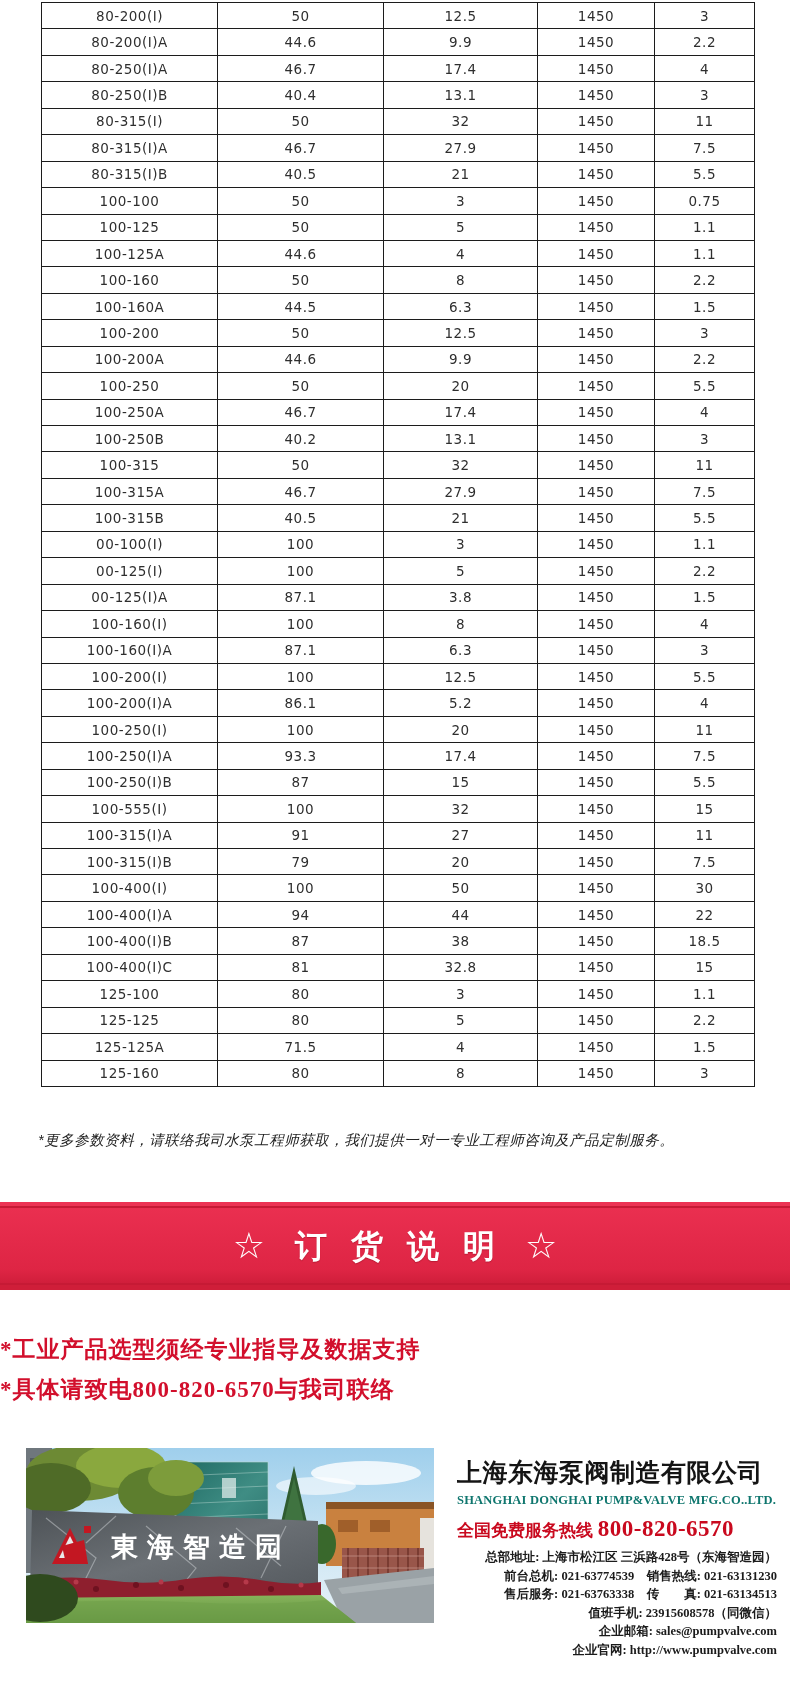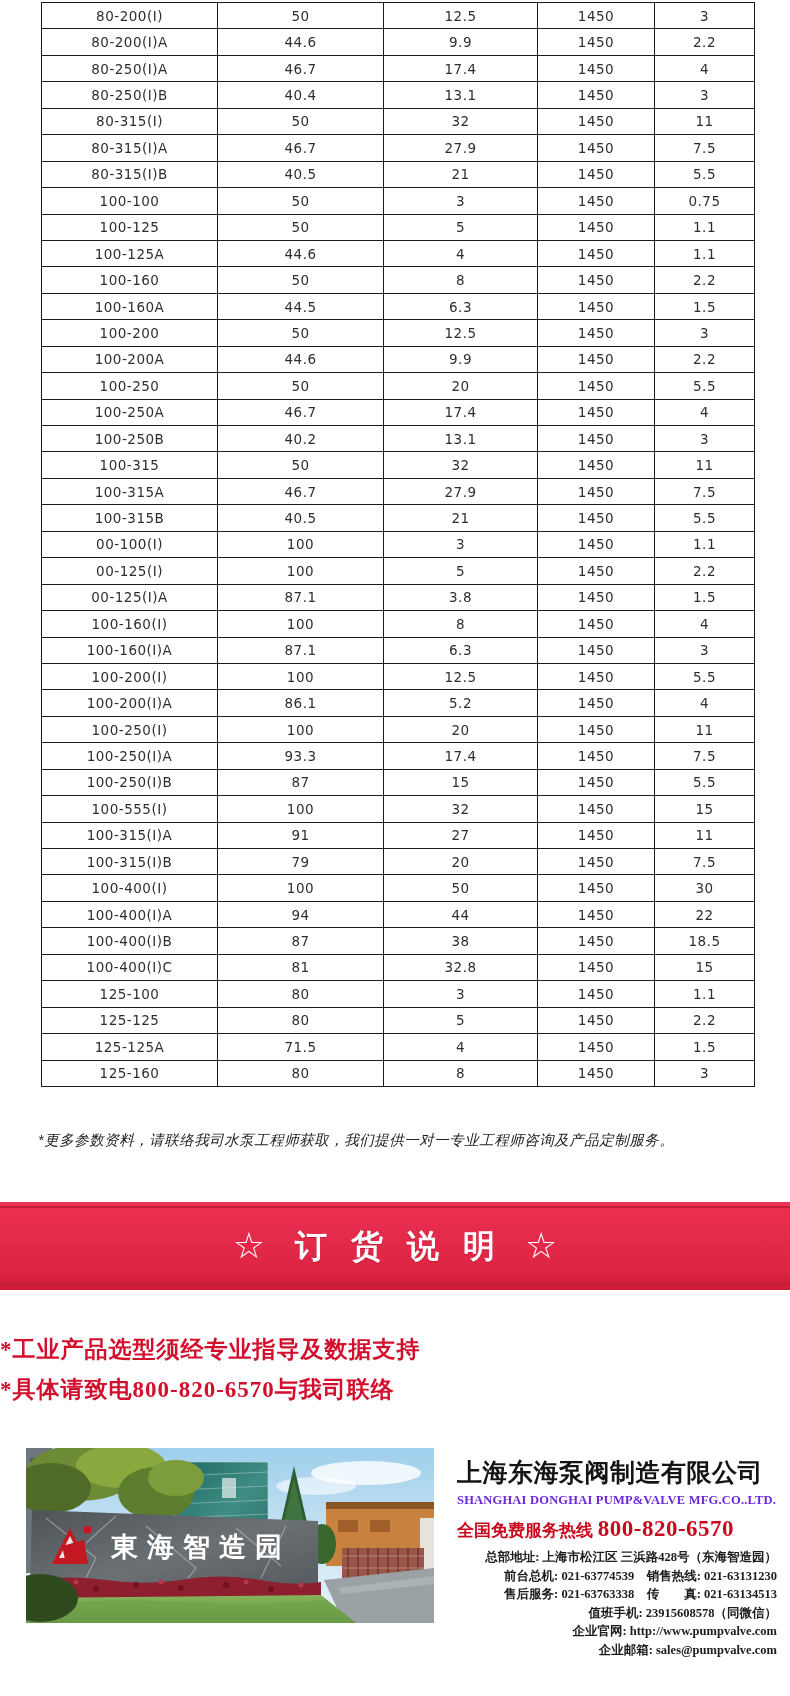--- a/index.html
+++ b/index.html
@@ -38,21 +38,21 @@
     font-family:"Liberation Serif",serif;font-weight:bold;font-size:23px;
     color:#d20f2c;line-height:40px;letter-spacing:1px;}
 
   
   .company{position:absolute;left:0;top:1448px;width:790px;height:180px;}
   .photo{position:absolute;left:26px;top:0;width:408px;height:175px;display:block;}
   .info{position:absolute;left:457px;top:8px;width:320px;}
   .name-cn{margin:0;font-size:25px;font-weight:bold;color:#141414;white-space:nowrap;
     letter-spacing:0.5px;}
   .name-en{margin-top:4px;font-family:"Liberation Serif",serif;font-weight:bold;
-    font-size:12.5px;color:#6d28d9;white-space:nowrap;letter-spacing:0.2px;}
+    font-size:12.5px;color:#0f766e;white-space:nowrap;letter-spacing:0.2px;}
   .hotline{margin-top:8px;font-weight:bold;color:#c9091e;font-size:17px;white-space:nowrap;}
   .hotline .num{font-family:"Liberation Serif",serif;font-size:23px;letter-spacing:0.5px;}
   .details{margin-top:6px;font-family:"Liberation Serif",serif;font-weight:bold;
     font-size:12.5px;color:#1b1b1b;line-height:18.6px;text-align:right;}
   .details div{white-space:nowrap;}
 </style>
 </head>
 <body>
 
 <div class="page">
@@ -499,19 +499,19 @@
       <div class="name-en">SHANGHAI DONGHAI PUMP&amp;VALVE MFG.CO..LTD.</div>
       <div class="hotline">
         <span>全国免费服务热线</span>
         <span class="num">800-820-6570</span>
       </div>
       <div class="details">
           <div>总部地址: 上海市松江区 三浜路428号（东海智造园）</div>
           <div>前台总机: 021-63774539　销售热线: 021-63131230</div>
           <div>售后服务: 021-63763338　传　　真: 021-63134513</div>
           <div>值班手机: 23915608578（同微信）</div>
+          <div>企业邮箱: sales@pumpvalve.com</div>
           <div>企业官网: http://www.pumpvalve.com</div>
-          <div>企业邮箱: sales@pumpvalve.com</div>
         </div>
     </div>
   </div>
 
 </div>
 
 </body></html>

